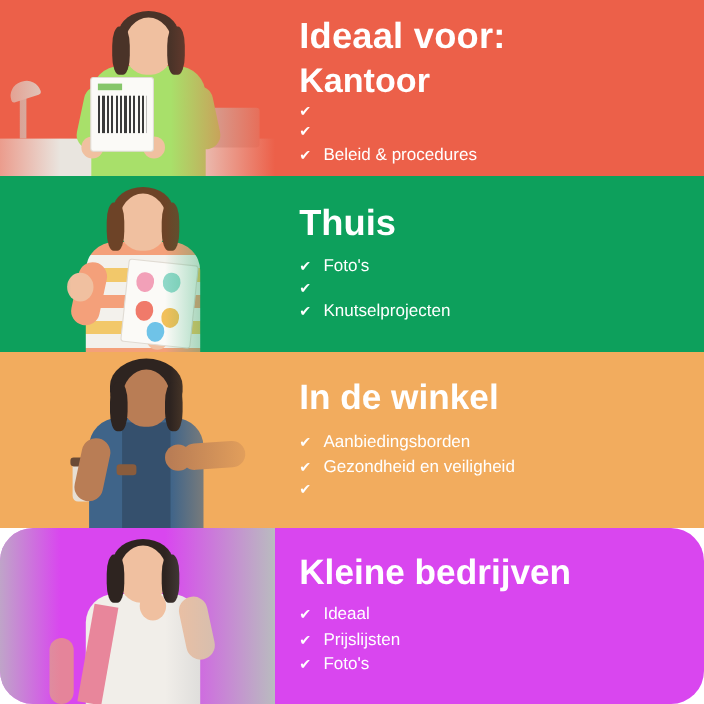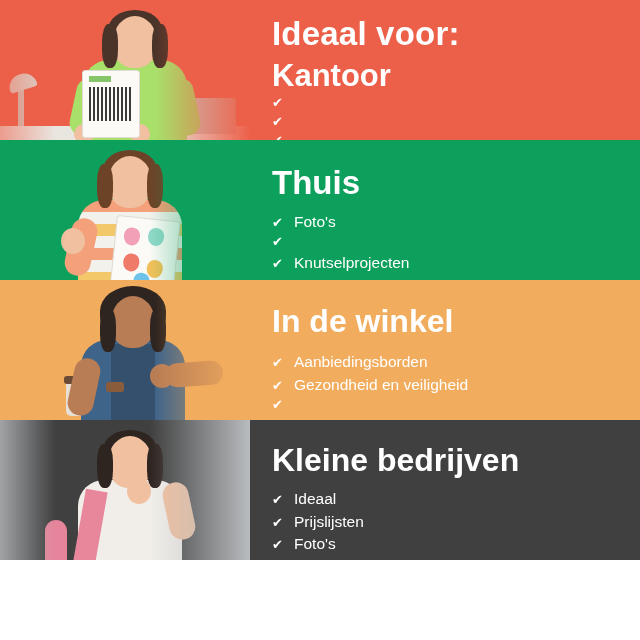--- a/index.html
+++ b/index.html
@@ -14,28 +14,28 @@
     background: #ffffff;
   }
   .poster {
     position: relative;
     width: 640px;
     height: 640px;
   }
   .band {
     position: relative;
     width: 100%;
-    height: 140px;
+    height: 160px;
     overflow: hidden;
     box-sizing: border-box;
   }
   .band-office   { background: #ec6049; }
   .band-home     { background: #0da05c; }
   .band-store    { background: #f2ac5e; }
-  .band-business { background: #404040; }
+  .band-business { background: #d946ef; border-radius: 30px; }
 
   
   .photo {
     position: absolute;
     left: 0;
     top: 0;
     width: 250px;
     height: 160px;
     overflow: hidden;
   }
@@ -316,20 +316,21 @@
       <h2 class="kicker">Kantoor</h2>
       <ul class="list">
         <li>
           <span class="check">✔</span>
         </li>
         <li>
           <span class="check">✔</span>
         </li>
         <li>
           <span class="check">✔</span>
+          <span>Beleid &amp; procedures</span>
         </li>
       </ul>
     </div>
   </section>
 
   <section class="band band-home">
     <div class="photo">
       <div class="figure" style="left:55px;">
         <div class="hair brown"></div>
         <div class="hair-side l" style="background:#6d4327"></div>

